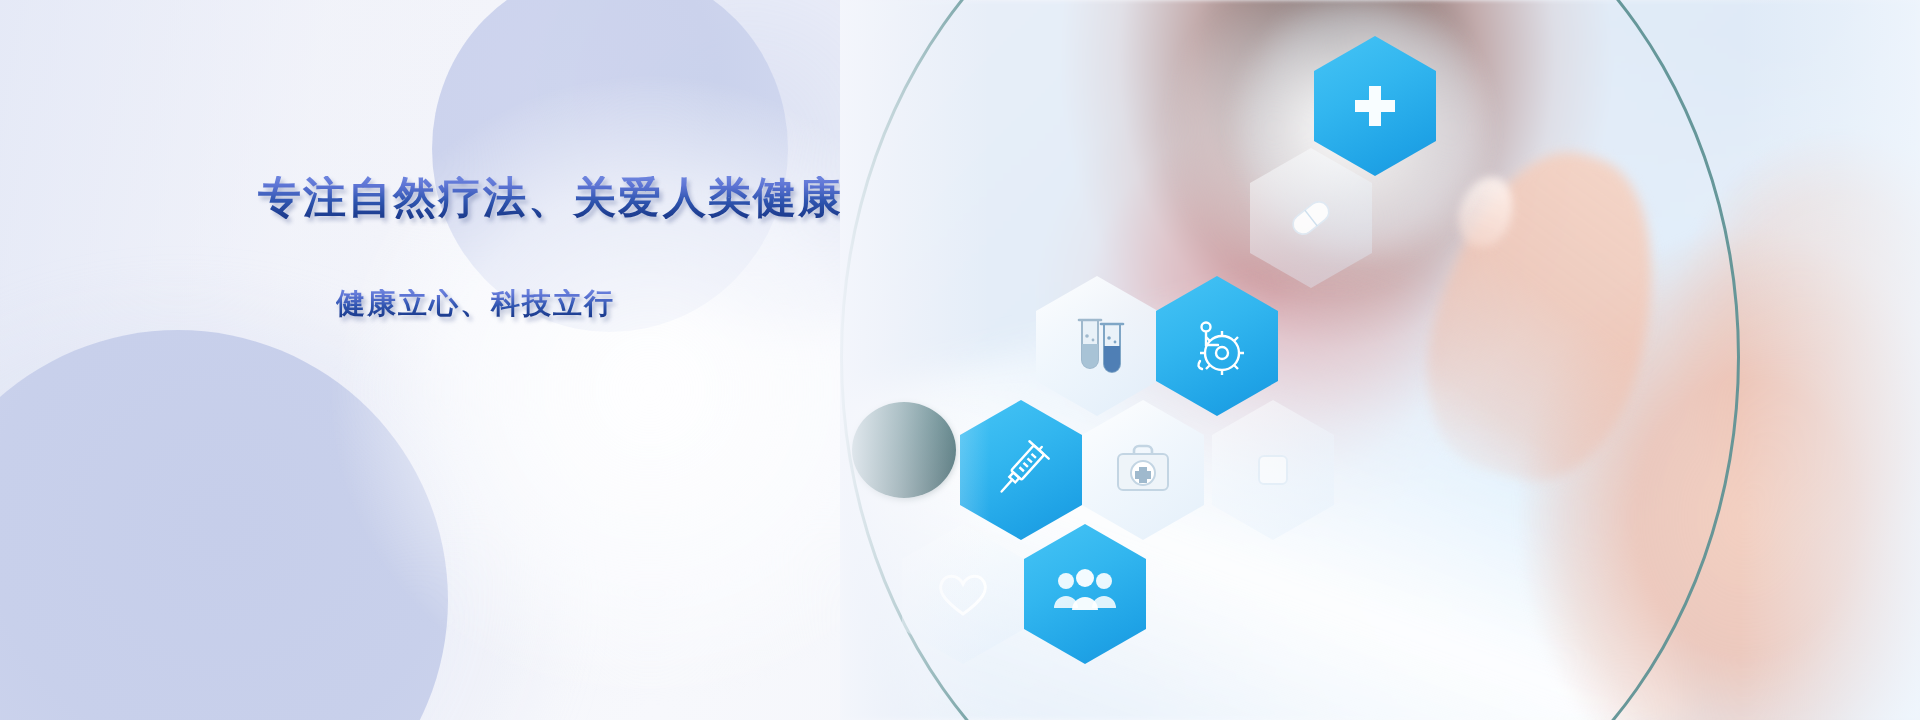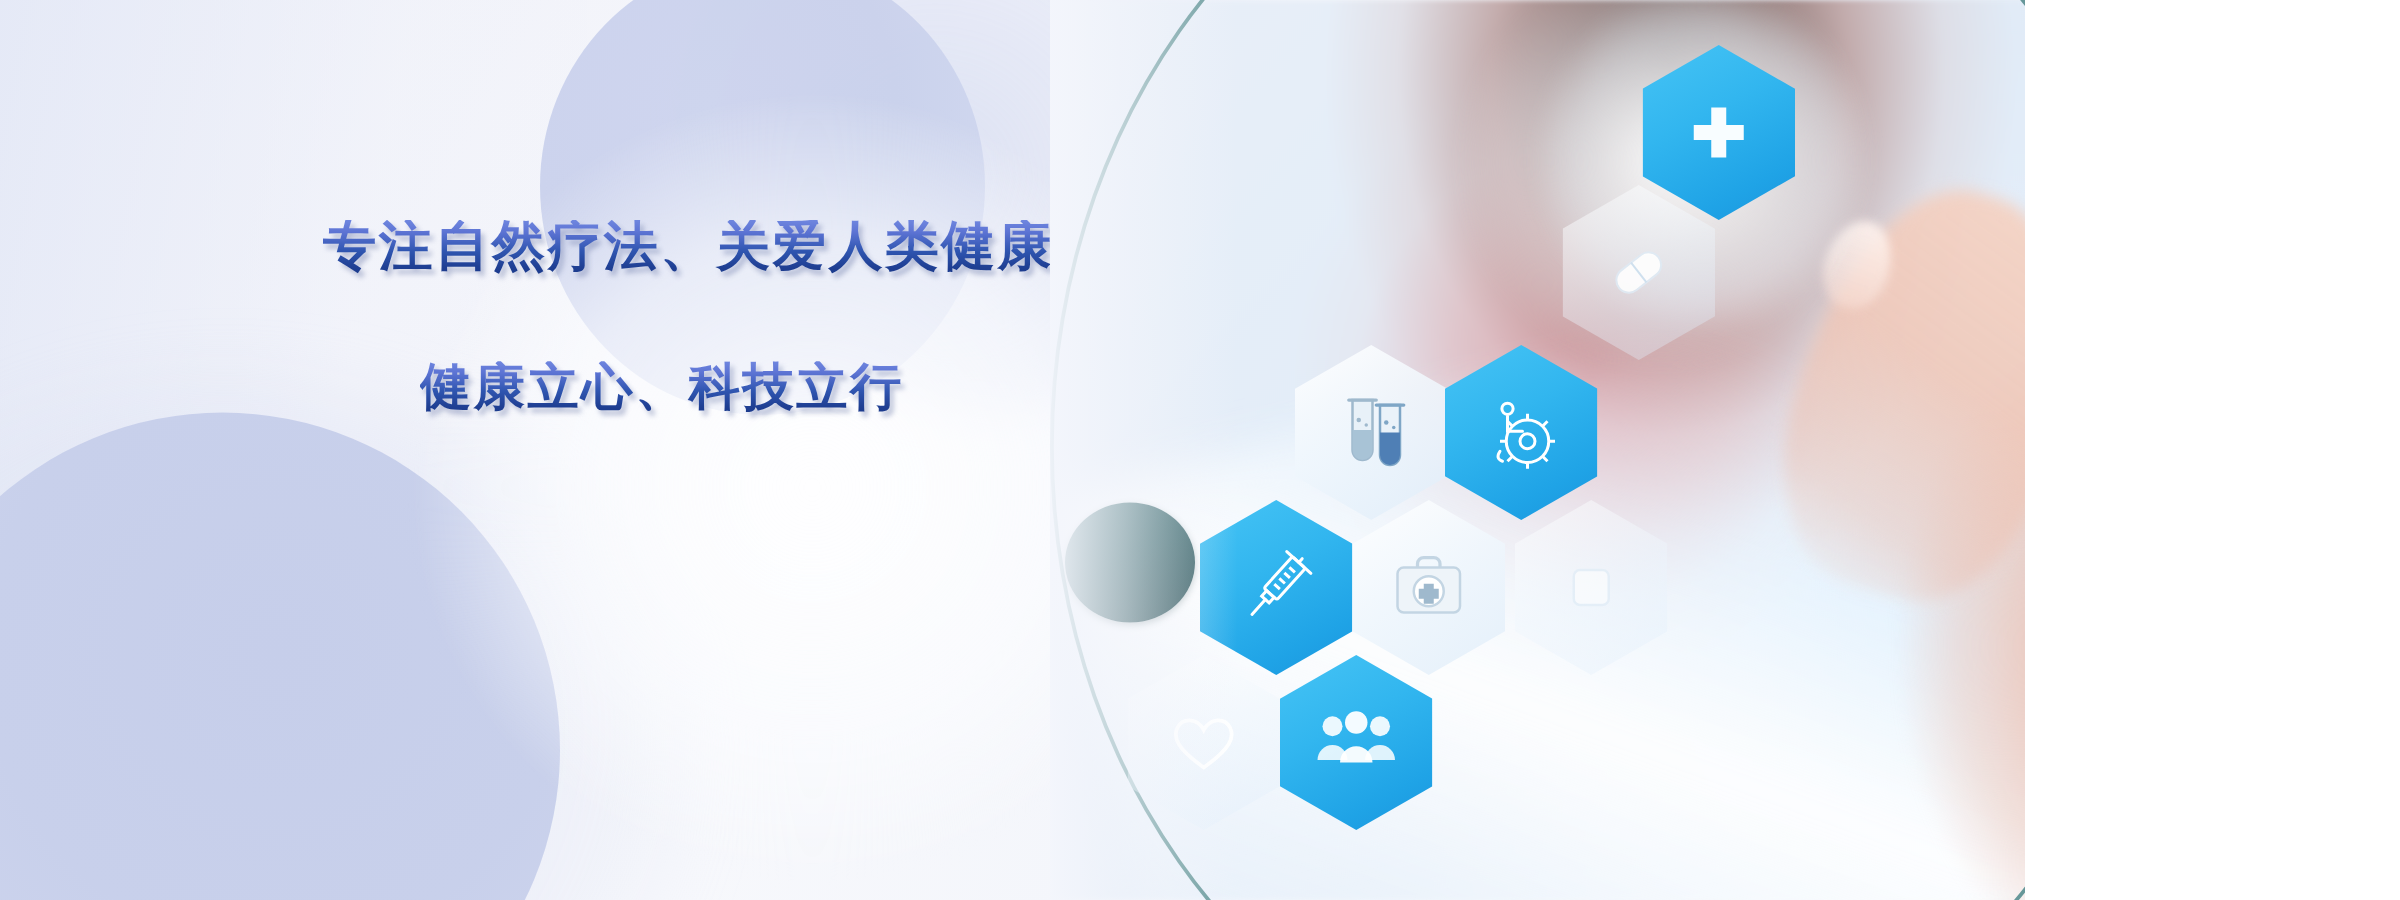--- a/index.html
+++ b/index.html
@@ -1,21 +1,21 @@
 <!DOCTYPE html>
 <html><head>
 <meta charset="utf-8">
 <title>Banner</title>
 <style>
   html,body{margin:0;padding:0;background:#fff;}
   body{font-family:"Liberation Sans","DejaVu Sans",sans-serif;}
 
   #banner{
     position:relative;
-    width:1620px;height:720px;
+    width:1920px;height:720px;
     overflow:hidden;
     background:linear-gradient(118deg,#eef0f8 0%,#f3f4fa 22%,#f7f8fc 45%,#f4f6fb 62%,#eaf0f8 78%,#e6eef7 100%);
   }
 
   
   .blob{position:absolute;border-radius:50%;pointer-events:none;}
   #blob-top{
     left:432px;top:-34px;width:356px;height:366px;
     background:radial-gradient(circle at 38% 32%, #ccd3ee 0%, #c9d1ec 45%, #cfd6ef 72%, #d6dcf1 100%);
     opacity:.92;
@@ -53,21 +53,21 @@
     font-weight:bold;
     letter-spacing:2px;
     line-height:1;
     white-space:nowrap;
     background:linear-gradient(180deg,#6f86df 0%,#5d74d4 22%,#2f55b0 58%,#1f3f93 88%,#1b3a8c 100%);
     -webkit-background-clip:text;background-clip:text;
     -webkit-text-fill-color:transparent;color:#27479f;
     filter:drop-shadow(3px 4px 2px rgba(120,132,175,.48));
   }
   #headline-1{font-size:43px;}
-  #headline-2{font-size:41px;margin-top:70px;margin-left:78px;}
+  #headline-2{font-size:29px;margin-top:70px;margin-left:78px;}
 
   
   #photo{
     position:absolute;left:840px;top:0;width:1080px;height:720px;
     overflow:hidden;
   }
   #photo-bg{
     position:absolute;inset:0;
     background:
       radial-gradient(ellipse 420px 560px at 46% 8%, rgba(86,62,58,.92) 0%, rgba(120,86,80,.8) 18%, rgba(168,118,110,.55) 34%, rgba(206,168,162,.2) 52%, rgba(226,236,246,0) 66%),

